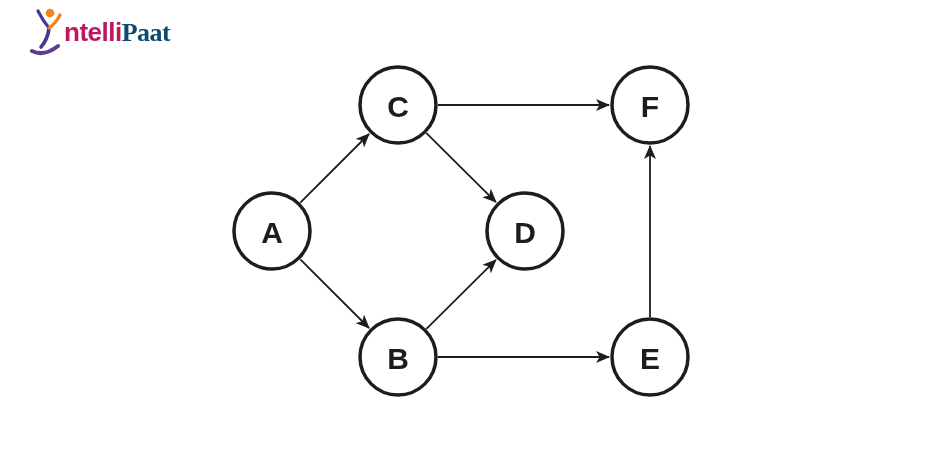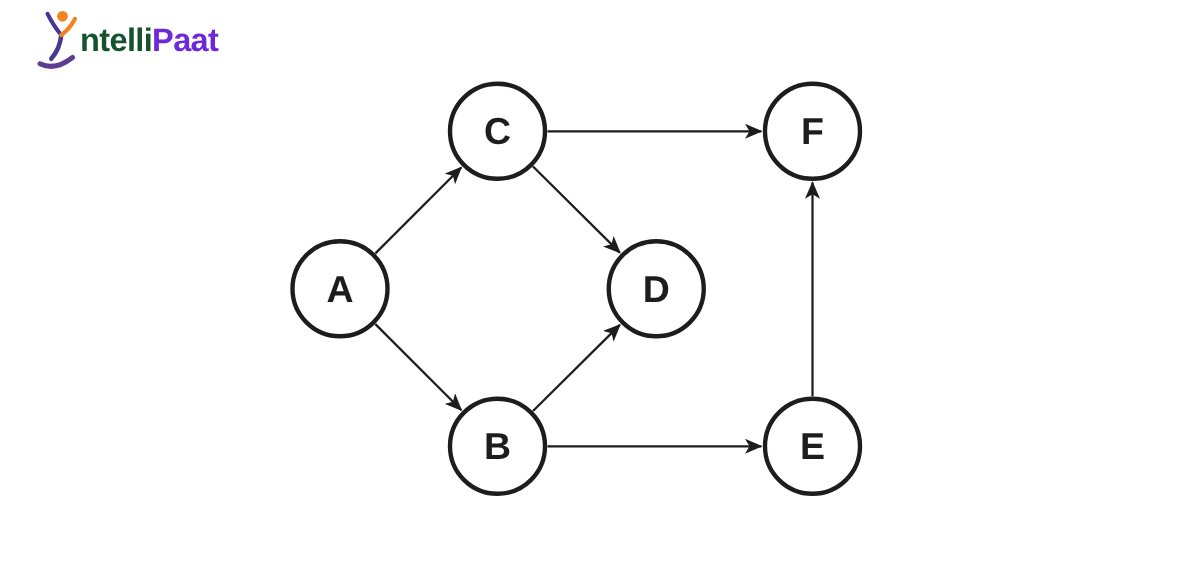--- a/index.html
+++ b/index.html
@@ -52,21 +52,21 @@
 
 <div class="logo">
   <svg class="logo-figure" viewBox="0 0 40 50" aria-hidden="true">
     <path id="lg-swoosh" d="M4,45 Q16,51 30,40" fill="none" stroke-width="4" stroke-linecap="round" stroke="#5C3D91"></path>
     <path id="lg-body" d="M13,41 Q20,33 21,22" fill="none" stroke-width="3.6" stroke-linecap="round" stroke="#44398F"></path>
     <path id="lg-arm-l" d="M21,22 Q15,15 10,5" fill="none" stroke-width="3.2" stroke-linecap="round" stroke="#44398F"></path>
     <path id="lg-arm-r" d="M21,22 Q28,17 32,9" fill="none" stroke-width="3.2" stroke-linecap="round" stroke="#F5821F"></path>
     <circle id="lg-head" cx="22" cy="7" r="4.3" fill="#F5821F"></circle>
   </svg>
   <div class="logo-text">
-    <span id="logo-primary" style="color: #14532d;">ntelli</span><span id="logo-secondary" style="color: #6d28d9;">Paat</span>
+    <span id="logo-primary" style="color: #be185d;">ntelli</span><span id="logo-secondary" style="color: #0c4a6e; font-family: Liberation Serif, serif;">Paat</span>
   </div>
 </div>
 
 <div class="graph-wrap">
   <svg id="graph-svg" width="950" height="451" viewBox="0 0 950 451">
     <defs>
       <marker id="arrowhead" markerUnits="userSpaceOnUse" markerWidth="14" markerHeight="12" viewBox="0 0 14 12" refX="13" refY="6" orient="auto">
         <path id="arrowhead-path" d="M0,0 L14,6 L0,12 L3.6,6 Z" fill="#1d1d1d"></path>
       </marker>
     </defs>

